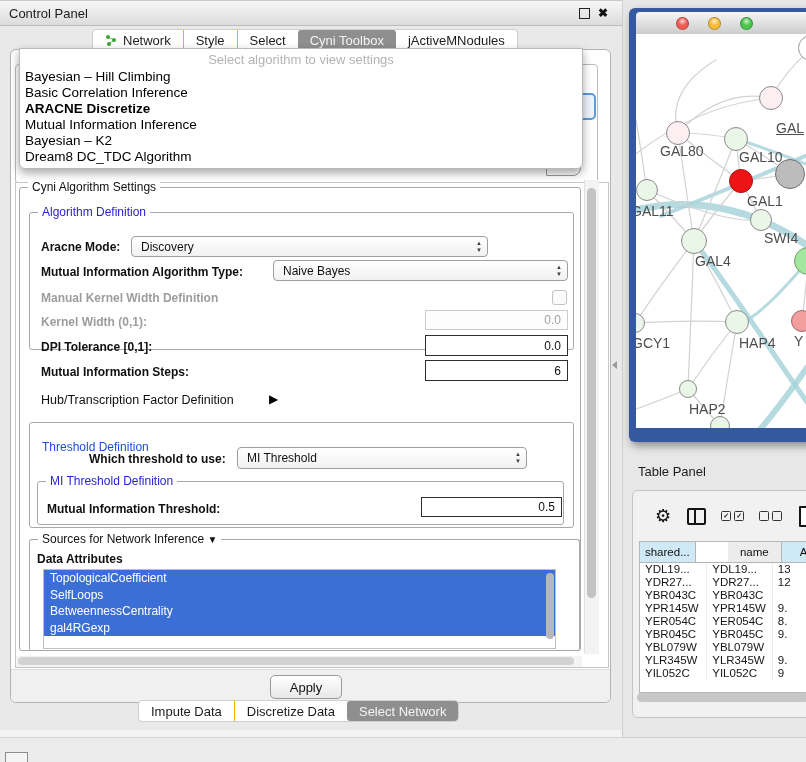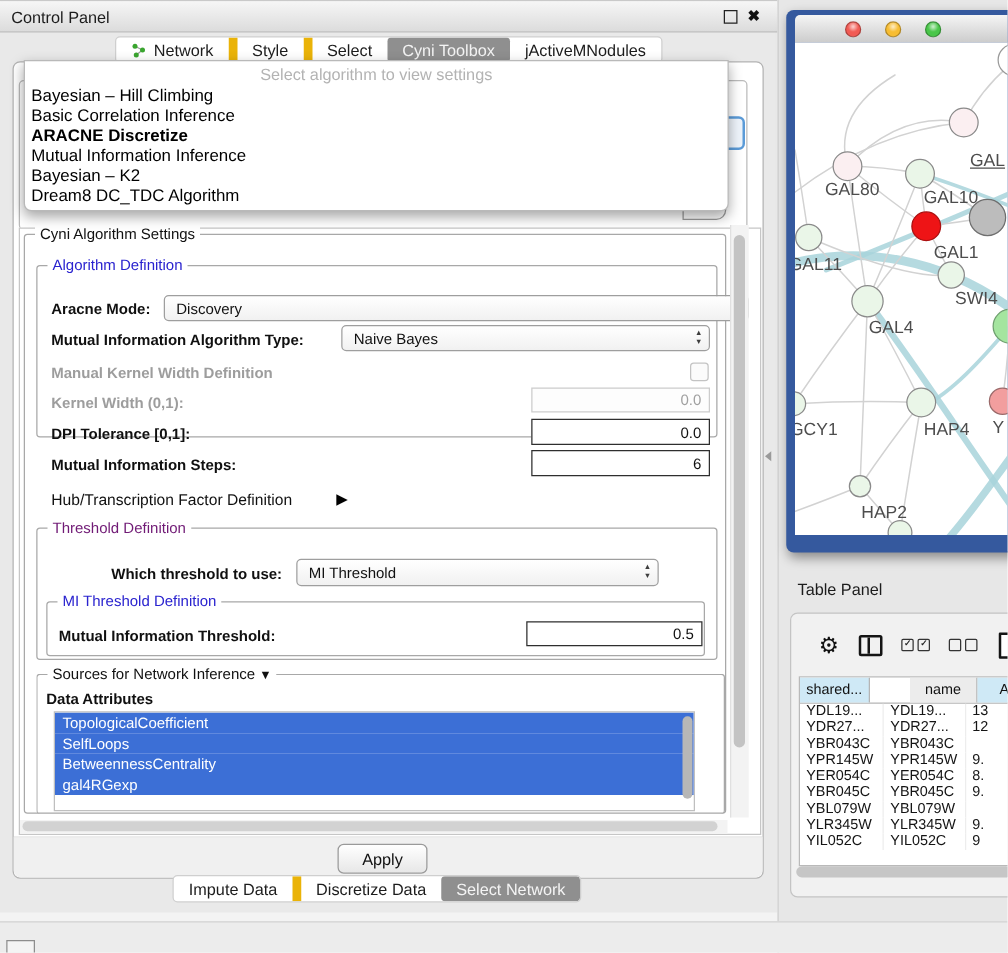--- a/index.html
+++ b/index.html
@@ -14,21 +14,21 @@
     display:flex;align-items:center;}
   .cp-title{font-size:13px;color:#1c1c1c;padding-left:9px;}
   .cp-winbtns{position:absolute;right:14px;top:0;height:24px;display:flex;align-items:center;gap:8px;}
   .float-btn{width:9px;height:9px;border:1.5px solid #222;background:transparent;}
   .close-btn{font-size:12px;font-weight:bold;color:#111;line-height:12px;}
 
   
   .tabbar{position:absolute;display:flex;align-items:stretch;background:#ffffff;
     border:1px solid #cfcfcf;border-radius:4px;height:22px;box-sizing:border-box;overflow:hidden;}
   .tab{display:flex;align-items:center;padding:0 12px;font-size:13px;color:#1c1c1c;white-space:nowrap;}
-  .tab + .tab{border-left:7px solid #eab308;}
+  .tab + .tab{border-left:1px solid #eab308;}
   .tab.selected{background:#8f8f8f;color:#f4f4f4;border-left:none;border-radius:3px;}
   .tab.selected + .tab{border-left:none;}
   .net-tab-icon{width:13px;height:13px;margin-right:5px;}
 
   
   .cp-main{position:absolute;left:10px;top:48px;width:601px;height:654px;background:#ffffff;
     border:1px solid #b3b3b3;border-radius:6px;box-sizing:border-box;}
 
   
   .hidden-group{position:absolute;left:4px;top:14px;width:581px;height:118px;
@@ -53,21 +53,21 @@
   .vscroll{position:absolute;left:573px;top:130px;width:14px;height:474px;background:#f3f3f3;
     border-left:1px solid #e0e0e0;}
   .vscroll .thumb{position:absolute;left:2px;top:8px;width:9px;height:410px;background:#c3c3c3;border-radius:5px;}
   .hscroll{position:absolute;left:5px;top:606px;width:566px;height:11px;background:#f3f3f3;}
   .hscroll .thumb{position:absolute;left:2px;top:1px;width:556px;height:8px;background:#d2d2d2;border-radius:4px;}
 
   .group{position:absolute;border:1px solid #a8a8a8;border-radius:3px;box-sizing:border-box;}
   .gtitle{position:absolute;top:-8px;left:8px;background:#ffffff;padding:0 4px;font-size:12px;white-space:nowrap;}
   .t-black{color:#111;}
   .t-blue{color:#2a23cf;}
-  .t-green{color:#701a75;}
+  .t-green{color:#1d4ed8;margin-top:25px;}
 
   .lbl{position:absolute;font-size:12px;font-weight:bold;color:#101010;white-space:nowrap;}
   .lbl.disabled{color:#9d9d9d;}
   .plain{font-weight:normal;font-size:12.5px;}
 
   .combo{position:absolute;height:21px;background:linear-gradient(#ffffff,#f1f1f1);
     border:1px solid #9e9e9e;border-radius:4px;box-sizing:border-box;
     display:flex;align-items:center;font-size:12px;color:#111;padding-left:9px;}
   .combo .arrows{position:absolute;right:5px;top:3px;display:flex;flex-direction:column;
     font-size:6px;line-height:6.5px;color:#3d3d3d;}
@@ -197,21 +197,21 @@
       <div class="scrollpane"></div>
 
       <div class="group" style="left:8px;top:137px;width:562px;height:464px;">
         <span class="gtitle t-black">Cyni Algorithm Settings</span>
       </div>
 
       <div class="group" style="left:18px;top:162px;width:545px;height:138px;">
         <span class="gtitle t-blue">Algorithm Definition</span>
       </div>
       <span class="lbl" style="left:30px;top:190px;">Aracne Mode:</span>
-      <div class="combo" style="left:120px;top:186px;width:468px;">
+      <div class="combo" style="left:120px;top:186px;width:357px;">
         <span>Discovery</span>
         <span class="arrows">
             <span>▲</span>
             <span>▼</span>
           </span>
       </div>
       <span class="lbl" style="left:30px;top:215px;">Mutual Information Algorithm Type:</span>
       <div class="combo" style="left:262px;top:210px;width:295px;">
         <span>Naive Bayes</span>
         <span class="arrows">

